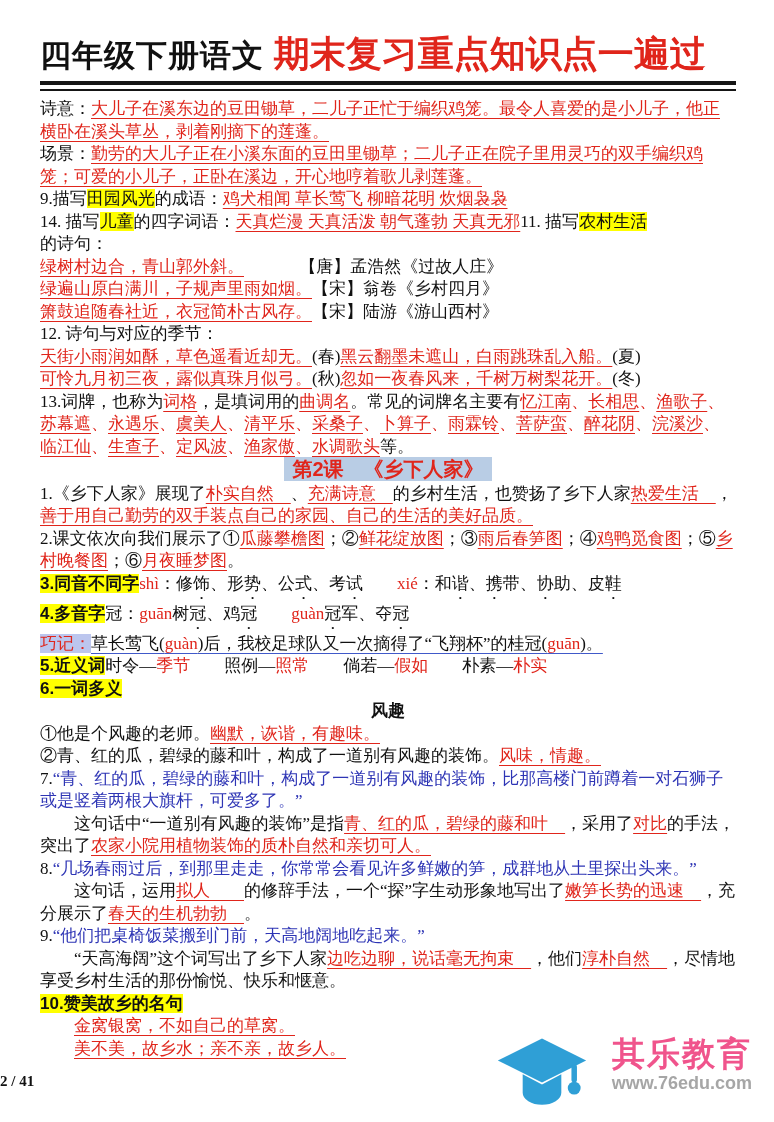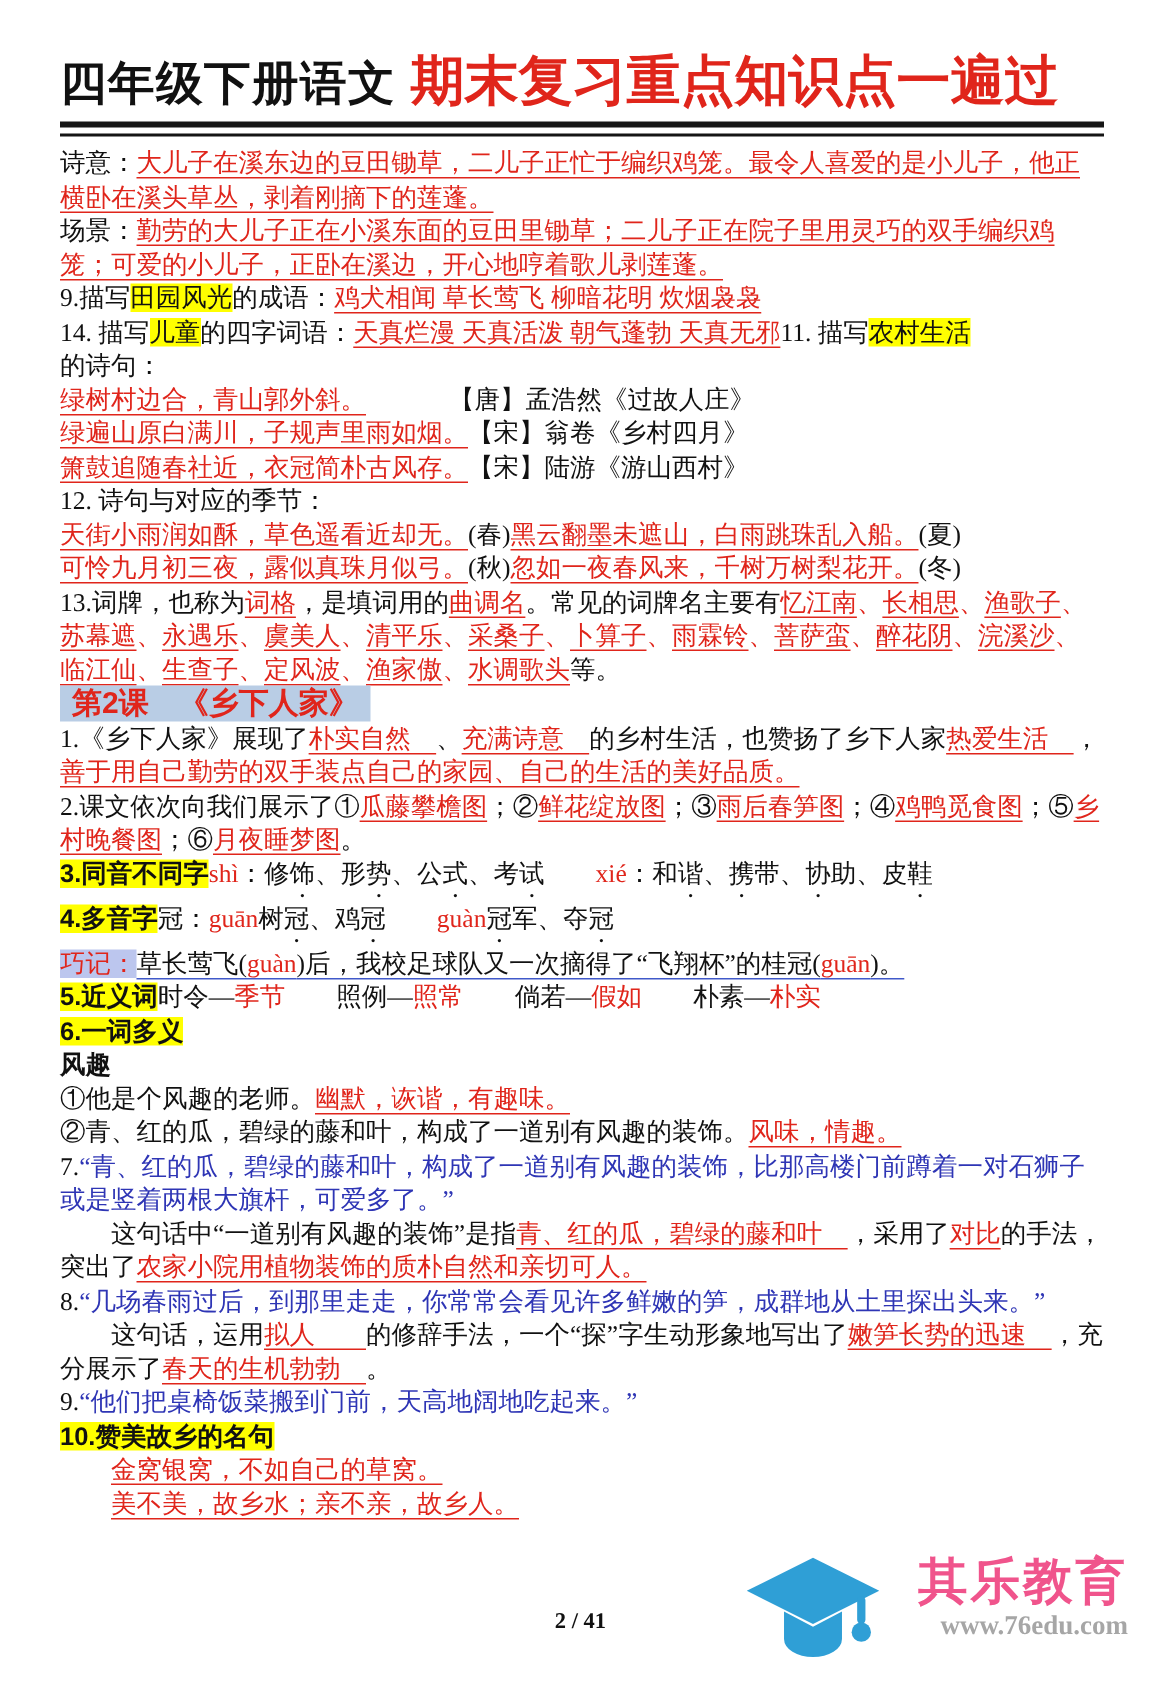--- a/index.html
+++ b/index.html
@@ -36,21 +36,21 @@
   }
   .title-red{
     font-family:"Liberation Sans","DejaVu Sans",sans-serif;
     font-weight:bold;font-size:36px;color:var(--red);letter-spacing:0px;
   }
   .title-rule1{height:4px;background:#151515;margin-top:2px;}
   .title-rule2{height:2px;background:#151515;margin-top:4px;}
   
   .doc{margin-top:7px;font-size:17px;line-height:22.5px;}
   .line{white-space:pre-wrap;}
-  .center{}
+  .center{text-align:center;}
   .ind{text-indent:2em;}
   .k{color:var(--ink);}
   .kb{color:var(--ink);font-weight:bold;font-family:"Liberation Sans","DejaVu Sans",sans-serif;}
   .r{color:var(--red);}
   .ru{color:var(--red);text-decoration:underline;text-decoration-color:var(--red);
       text-underline-offset:4px;text-decoration-thickness:1.4px;}
   .b{color:var(--blue);}
   .y{color:var(--ink);background:var(--yellow);}
   .yb{color:var(--ink);background:var(--yellow);font-weight:bold;
       font-family:"Liberation Sans","DejaVu Sans",sans-serif;}
@@ -60,35 +60,35 @@
   .kub{color:var(--ink);text-decoration:underline;text-decoration-color:var(--blueline);
       text-underline-offset:4px;text-decoration-thickness:1.4px;}
   .rub{color:var(--red);text-decoration:underline;text-decoration-color:var(--blueline);
       text-underline-offset:4px;text-decoration-thickness:1.4px;}
   .qj{color:var(--red);background:var(--qjbg);text-align:right;}
   .rh{color:var(--red);background:var(--hdrbg);font-weight:bold;font-size:20px;
       font-family:"Liberation Sans","DejaVu Sans",sans-serif;padding:1px 8px;}
   
   .pagenum{
     position:absolute;left:0;right:0;bottom:32px;
-    text-align:center;font-weight:bold;font-size:15px;
+    text-align:left;font-weight:bold;font-size:15px;
     font-family:"Liberation Serif","DejaVu Serif",serif;
   }
   .logo{
     position:absolute;right:22px;bottom:2px;
     display:flex;align-items:flex-start;gap:24px;text-align:center;
   }
   .logo-text{display:flex;flex-direction:column;align-items:flex-end;}
   .logo-name{
     color:var(--pink);font-weight:bold;font-size:33px;line-height:36px;
     font-family:"Liberation Sans","DejaVu Sans",sans-serif;letter-spacing:2px;
   }
   .logo-url{
     color:var(--gray);font-weight:bold;font-size:18px;line-height:22px;
-    font-family:Liberation Serif, serif;
+    font-family:Liberation Sans, sans-serif;
   }
 </style>
 </head>
 <body>
 
 <div class="page">
   <div class="content">
     <div class="titlebar">
       <span class="title-black">四年级下册语文 </span><span class="title-red">期末复习重点知识点一遍过</span>
     </div>
@@ -116,20 +116,21 @@
         <div class="line"><span class="yb">5.近义词</span><span class="k">时令—</span><span class="r">季节</span><span class="k">　　照例—</span><span class="r">照常</span><span class="k">　　倘若—</span><span class="r">假如</span><span class="k">　　朴素—</span><span class="r">朴实</span></div>
         <div class="line"><span class="yb">6.一词多义</span></div>
         <div class="line center"><span class="kb">风趣</span></div>
         <div class="line"><span class="k">①他是个风趣的老师。</span><span class="ru">幽默，诙谐，有趣味。</span></div>
         <div class="line"><span class="k">②青、红的瓜，碧绿的藤和叶，构成了一道别有风趣的装饰。</span><span class="ru">风味，情趣。</span></div>
         <div class="line"><span class="k">7.</span><span class="b">“青、红的瓜，碧绿的藤和叶，构成了一道别有风趣的装饰，比那高楼门前蹲着一对石狮子或是竖着两根大旗杆，可爱多了。”</span></div>
         <div class="line ind"><span class="k">这句话中“一道别有风趣的装饰”是指</span><span class="ru">青、红的瓜，碧绿的藤和叶　</span><span class="k">，采用了</span><span class="ru">对比</span><span class="k">的手法，突出了</span><span class="ru">农家小院用植物装饰的质朴自然和亲切可人。</span></div>
         <div class="line"><span class="k">8.</span><span class="b">“几场春雨过后，到那里走走，你常常会看见许多鲜嫩的笋，成群地从土里探出头来。”</span></div>
         <div class="line ind"><span class="k">这句话，运用</span><span class="ru">拟人　　</span><span class="k">的修辞手法，一个“探”字生动形象地写出了</span><span class="ru">嫩笋长势的迅速　</span><span class="k">，充分展示了</span><span class="ru">春天的生机勃勃　</span><span class="k">。</span></div>
         <div class="line"><span class="k">9.</span><span class="b">“他们把桌椅饭菜搬到门前，天高地阔地吃起来。”</span></div>
+        <div class="line ind"><span class="k">“天高海阔”这个词写出了乡下人家</span><span class="ru">边吃边聊，说话毫无拘束　</span><span class="k">，他们</span><span class="ru">淳朴自然　</span><span class="k">，尽情地享受乡村生活的那份愉悦、快乐和惬意。</span></div>
         <div class="line"><span class="yb">10.赞美故乡的名句</span></div>
         <div class="line ind"><span class="ru">金窝银窝，不如自己的草窝。</span></div>
         <div class="line ind"><span class="ru">美不美，故乡水；亲不亲，故乡人。</span></div>
       </div>
   </div>
 
   <div class="pagenum">2 / 41</div>
 
   <div class="logo">
     <svg width="92" height="84" viewBox="0 0 100 90">

